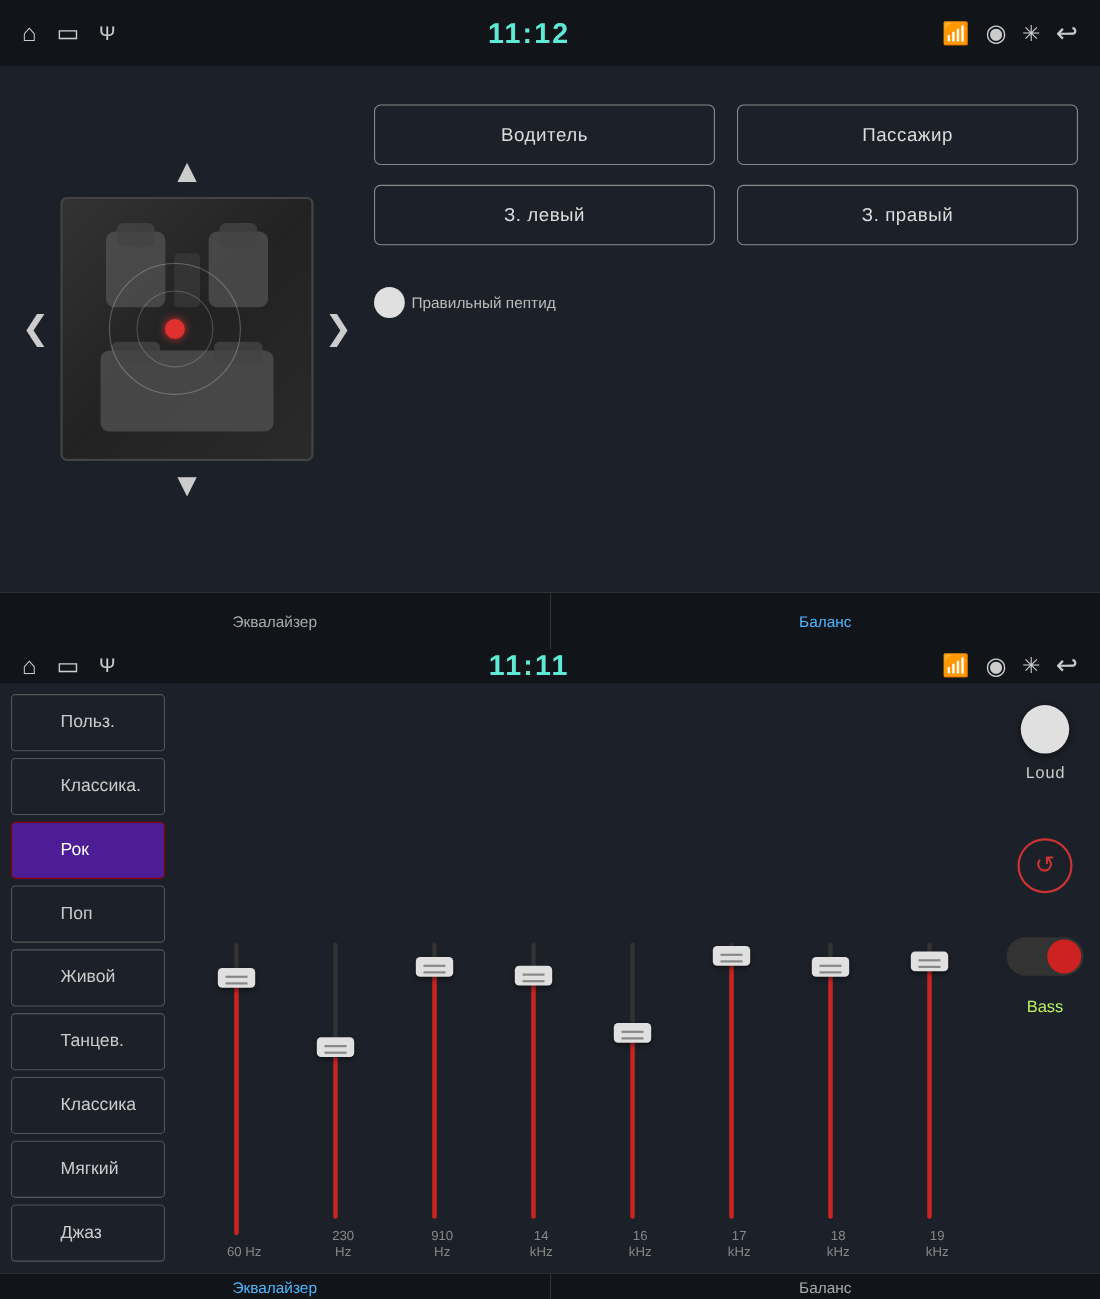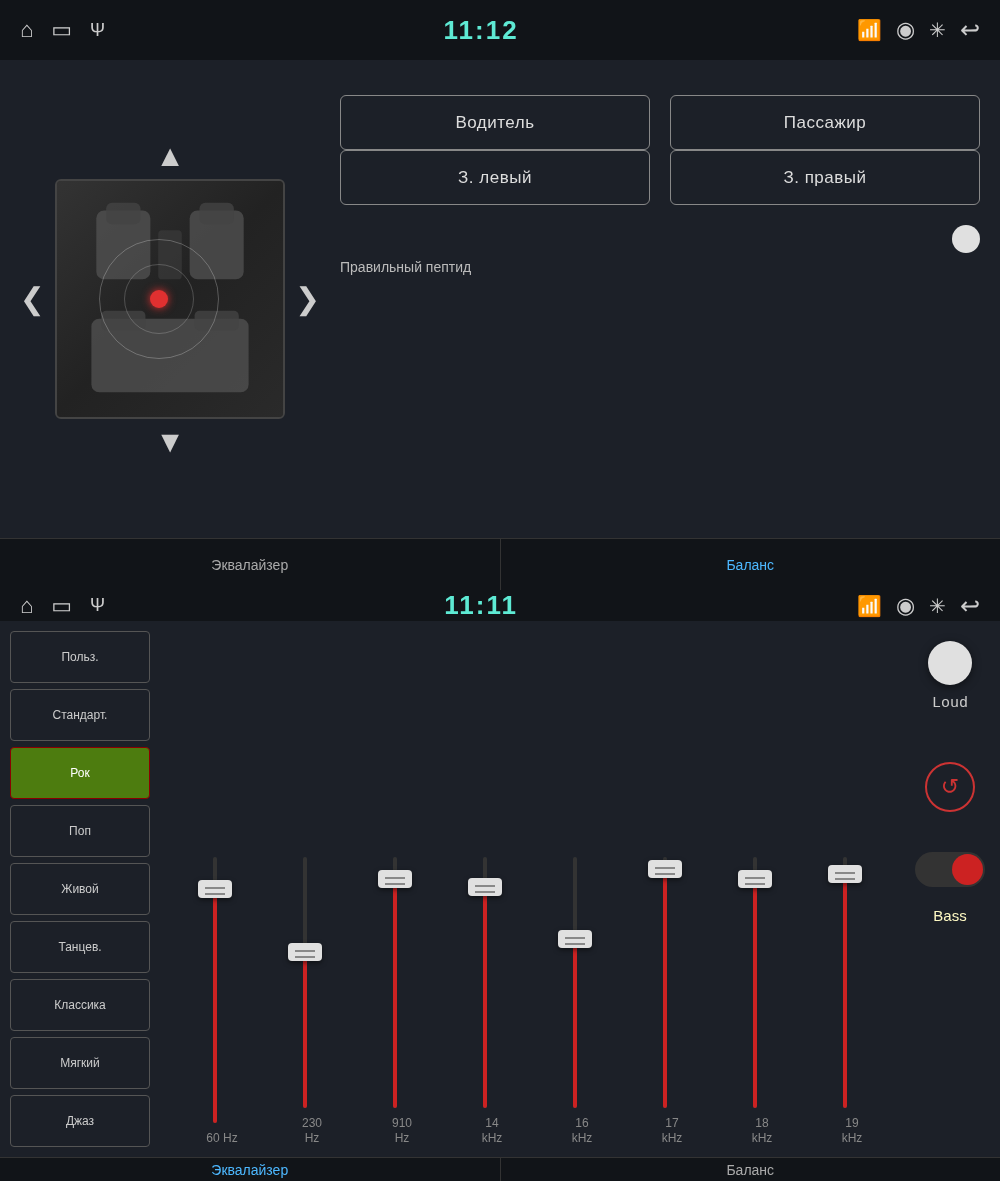--- a/index.html
+++ b/index.html
@@ -144,20 +144,21 @@
       transform: translate(-50%, -50%);
     }
 
     
     .buttons-area {
       flex: 1;
       display: flex;
       flex-direction: column;
       justify-content: flex-start;
       padding-top: 20px;
+      gap: 18px;
     }
     .btn-row {
       display: flex;
       gap: 20px;
     }
     .seat-btn {
       flex: 1;
       height: 55px;
       background: transparent;
       border: 1.5px solid #888;
@@ -175,22 +176,22 @@
       height: 55px;
       background: transparent;
       border: 1.5px solid #888;
       border-radius: 6px;
       color: #ddd;
       font-size: 17px;
       cursor: pointer;
     }
     .correct-label-area {
       display: flex;
-      flex-direction: column;
-      align-items: flex-start;
+      flex-direction: row;
+      align-items: center;
       gap: 6px;
       margin-top: 20px;
     }
     .correct-dot {
       width: 28px;
       height: 28px;
       background: #e0e0e0;
       border-radius: 50%;
       align-self: flex-end;
     }
@@ -263,26 +264,27 @@
       gap: 0;
       padding: 10px 10px;
       gap: 6px;
     }
     .preset-btn {
       height: 52px;
       background: transparent;
       border: 1px solid #555;
       border-radius: 4px;
       color: #ccc;
-      font-size: 12px;
-      cursor: pointer;
-      text-align: center;
+      font-size: 16px;
+      cursor: pointer;
+      text-align: left;
+      padding-left: 44px;
     }
     .preset-btn.active {
-      background: #4d7c0f;
+      background: #4c1d95;
       border-color: #8b0000;
       color: #fff;
     }
 
     
     .eq-sliders-area {
       flex: 1;
       display: flex;
       flex-direction: column;
       padding: 15px 10px 0 10px;
@@ -406,21 +408,21 @@
     .bass-toggle-knob {
       width: 31px;
       height: 31px;
       background: #cc2222;
       border-radius: 50%;
       position: absolute;
       right: 2px;
       top: 2px;
     }
     .bass-label {
-      color: #fef9c3;
+      color: #bef264;
       font-size: 15px;
     }
 
     
     .tab-bar-bottom {
       height: 52px;
       background: #111418;
       display: flex;
       border-top: 1px solid #333;
     }
@@ -514,21 +516,21 @@
       <span class="icon-sym">◉</span>
       <span class="icon-sym" style="font-size:20px;">✳</span>
       <span class="icon-sym back">↩</span>
     </div>
   </div>
 
   <div class="eq-content">
 
     <div class="presets-sidebar">
     <button class="preset-btn">Польз.</button>
-        <button class="preset-btn">Стандарт.</button>
+        <button class="preset-btn">Классика.</button>
         <button class="preset-btn active">Рок</button>
         <button class="preset-btn">Поп</button>
         <button class="preset-btn">Живой</button>
         <button class="preset-btn">Танцев.</button>
         <button class="preset-btn">Классика</button>
         <button class="preset-btn">Мягкий</button>
         <button class="preset-btn">Джаз</button>
       </div>
 
     <div class="eq-sliders-area">

